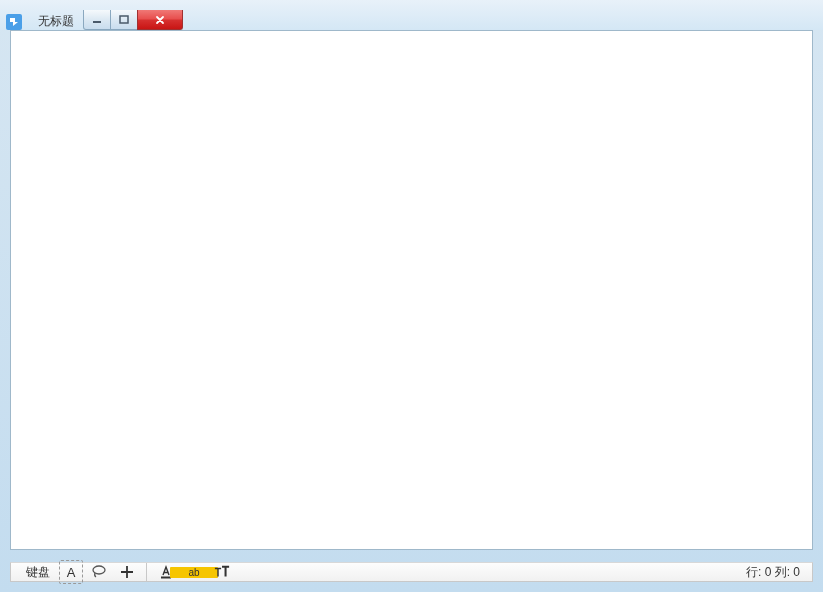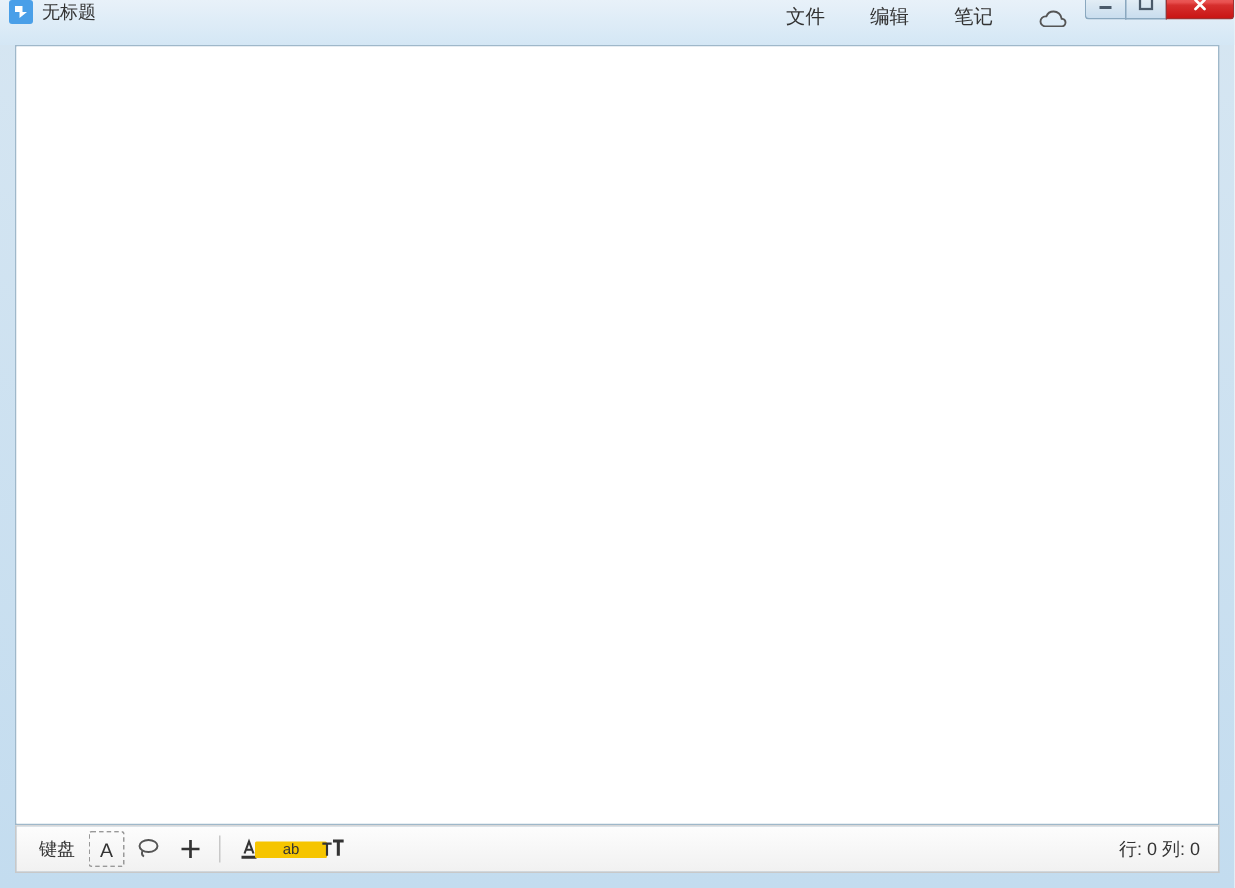--- a/index.html
+++ b/index.html
@@ -13,23 +13,24 @@
       font-family: "Microsoft YaHei", "SimSun", Arial, sans-serif;
       font-size: 12px;
       background: linear-gradient(to bottom, #d6e6f2 0%, #c3dcef 100%);
       overflow: hidden;
       position: relative;
     }
     .titlebar {
       height: 30px;
       background: linear-gradient(to bottom, #e8f1f9 0%, #d4e7f5 100%);
       display: flex;
-      align-items: flex-start;
+      align-items: flex-end;
       padding: 0 0 0 6px;
       position: relative;
+      gap: 10px;
     }
     .app-icon {
       width: 16px;
       height: 16px;
       background: #4a9fe8;
       border-radius: 2px;
       display: flex;
       align-items: center;
       justify-content: center;
       margin-right: 6px;
@@ -119,21 +120,21 @@
       font-family: inherit;
       font-size: 13px;
       resize: none;
       background: #fff;
     }
     .bottom-toolbar {
       position: absolute;
       bottom: 10px;
       left: 10px;
       right: 10px;
-      height: 32px;
+      height: 20px;
       background: linear-gradient(to bottom, #fdfdfd 0%, #f1f1f1 100%);
       border: 1px solid #c8c8c8;
       border-top: 1px solid #d8d8d8;
       display: flex;
       align-items: center;
       padding: 0 8px;
     }
     .tool-btn-text {
       font-size: 12px;
       color: #333;
@@ -183,30 +184,20 @@
 </head>
 <body>
 
 <div class="titlebar">
   <div class="app-icon">
     <svg viewBox="0 0 10 10">
         <path d="M1 1 L6 1 L6 5 L9 5 L4 9 L4 5 L1 5 Z" fill="#fff"></path>
       </svg>
   </div>
   <span class="title-text">无标题</span>
-  <div class="menubar">
-    <span class="menu-item">文件</span>
-    <span class="menu-item">编辑</span>
-    <span class="menu-item">笔记</span>
-    <span class="cloud-icon">
-      <svg viewBox="0 0 24 16">
-        <path d="M19 10.5c0-.3 0-.5-.1-.8C18.5 6.5 15.8 4 12.5 4c-2.6 0-4.9 1.6-5.8 3.9C6.5 7.9 6.2 7.9 6 7.9c-2.2 0-4 1.8-4 4s1.8 4 4 4h13c1.7 0 3-1.3 3-3 0-1.5-1.1-2.8-2.5-3" fill="none" stroke="#555" stroke-width="1.5"></path>
-      </svg>
-    </span>
-  </div>
   <div class="window-controls">
     <div class="win-btn minimize">
       <svg viewBox="0 0 12 10">
           <rect x="2" y="6" width="8" height="2" fill="#4a5a6a"></rect>
         </svg>
     </div>
     <div class="win-btn maximize">
       <svg viewBox="0 0 12 10">
           <rect x="2" y="1" width="8" height="7" fill="none" stroke="#4a5a6a" stroke-width="1.5"></rect>
         </svg>

